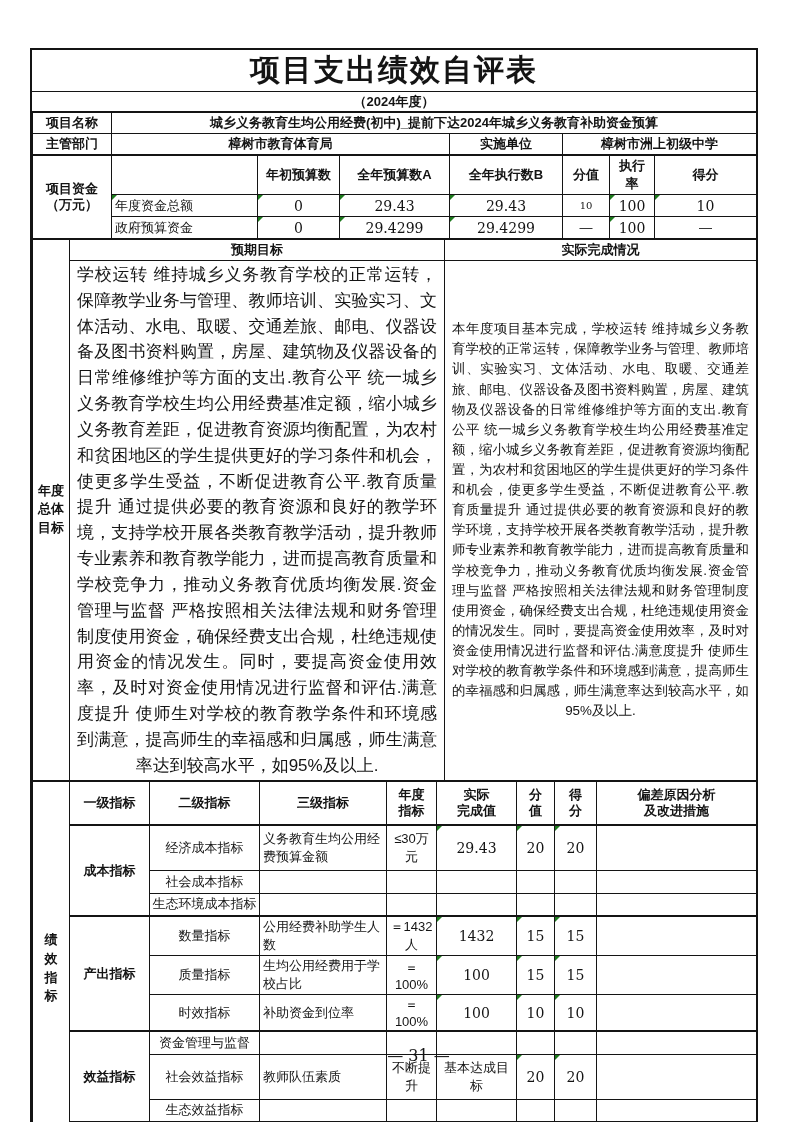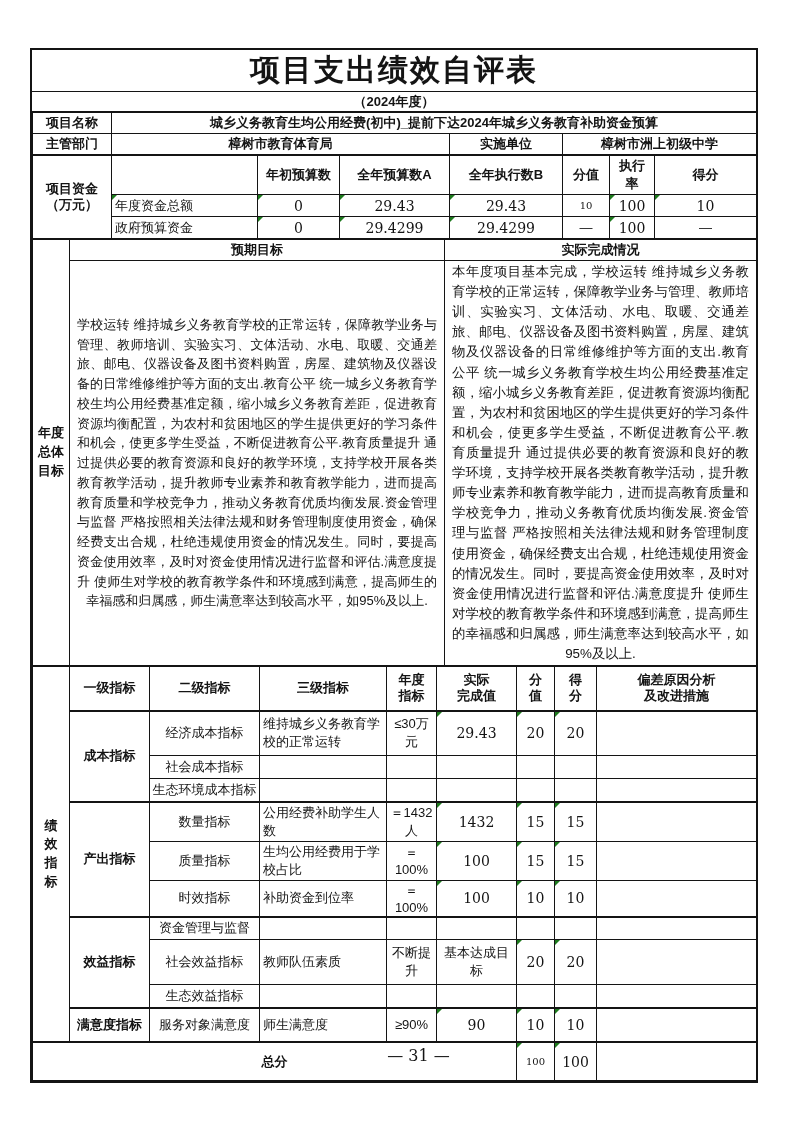--- a/index.html
+++ b/index.html
@@ -24,21 +24,21 @@
   
   .gm::before { content:""; position:absolute; top:0; left:0; width:0; height:0;
                 border-top:5px solid #1e7b1e; border-right:5px solid transparent; }
 
   .info-r  td { height:20px; }
   .fund-h  td { height:35px; }
   .fund-r  td { height:22px; }
 
   .goal-h  { height:20px; }
   .goal-body td { height:399px; vertical-align:middle; }
-  .goal-text { font-size:13px; line-height:1.52; text-align:justify; text-align-last:center; padding:0 4px; }
+  .goal-text { font-size:17px; line-height:1.52; text-align:justify; text-align-last:center; padding:0 4px; }
   .goal-text-r { font-size:13.4px; line-height:1.5; }
 
   .vlab { font-weight:bold; white-space:pre-line; line-height:1.45; padding:0; }
 
   .h44 td { height:44px; } .h45 td { height:45px; } .h23 td { height:23px; }
   .h35 td { height:35px; } .h24 td { height:24px; } .h34 td { height:34px; }
   .h38 td { height:38px; }
   .tt td { border-top:2px solid #141414; }
 
   .pagenum { position:absolute; left:0; top:1046px; width:793px; text-align:center;
@@ -171,21 +171,21 @@
 值</td>
       <td class="b pre">得
 分</td>
       <td class="b pre">偏差原因分析
 及改进措施</td>
     </tr>
 
     <tr class="h45 tt">
       <td class="b" rowspan="3">成本指标</td>
       <td>经济成本指标</td>
-      <td class="left">维持城乡义务教育学校的正常运转</td>
+      <td class="left">义务教育生均公用经费预算金额</td>
       <td>≤30万元</td>
       <td class="num gm">29.43</td>
       <td class="num gm">20</td>
       <td class="num gm">20</td>
       <td></td>
     </tr>
     <tr class="h23">
       <td>社会成本指标</td>
       <td class="left"></td>
       <td></td>

